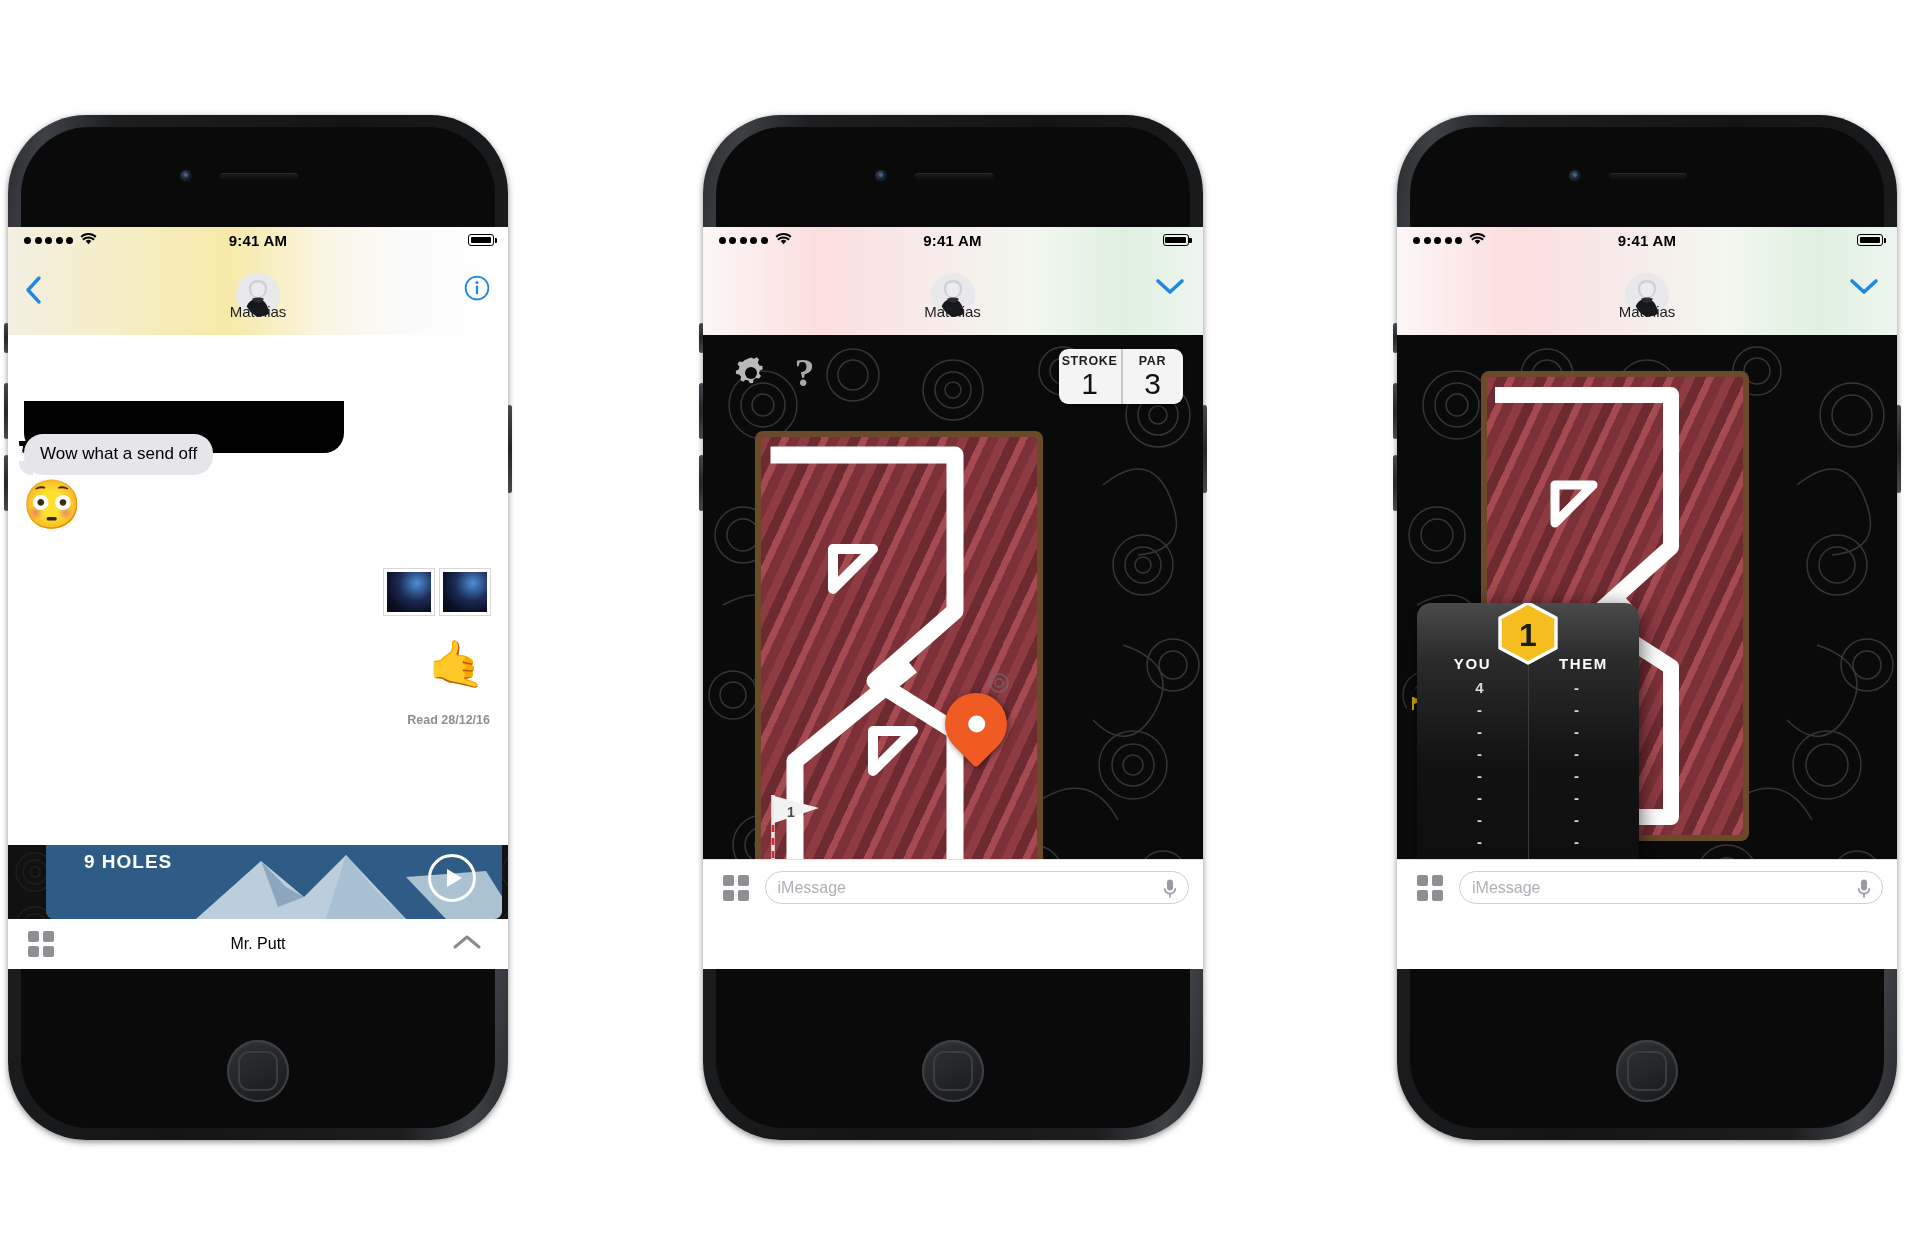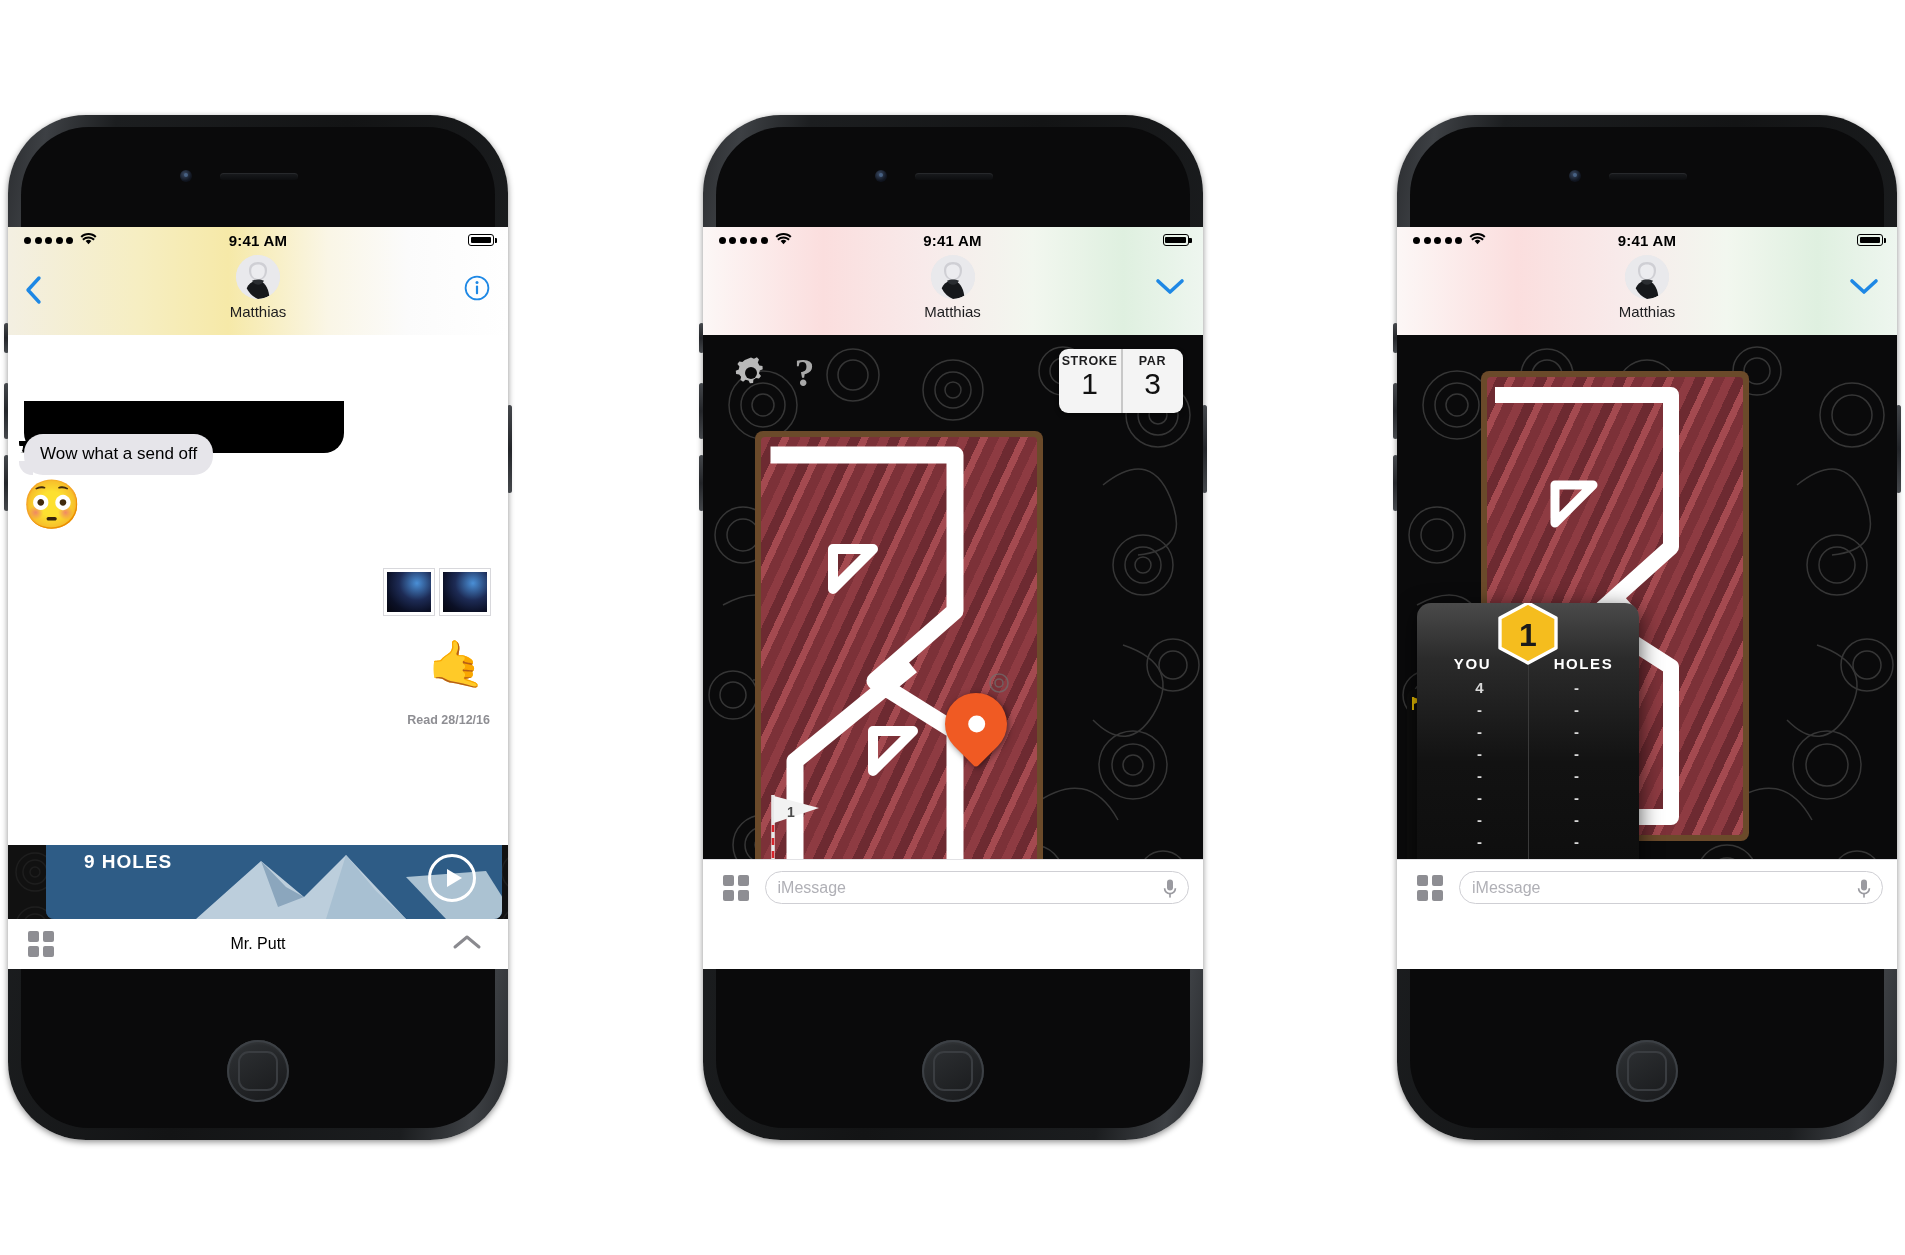--- a/index.html
+++ b/index.html
@@ -56,21 +56,21 @@
   .statusbar { height:26px; display:flex; align-items:center; padding:0 16px; position:relative; font-size:14px; font-weight:700; color:#000; }
   .dots { display:flex; gap:3.5px; align-items:center; }
   .dots i { width:7px; height:7px; border-radius:50%; background:#000; display:block; }
   .wifi { margin-left:7px; display:inline-block; }
   .clock { position:absolute; left:0; right:0; text-align:center; font-size:15px; font-weight:700; letter-spacing:.2px; }
   .battery { position:absolute; right:14px; top:7px; width:26px; height:12px; border:1.6px solid #000; border-radius:3px; }
   .battery::after{content:"";position:absolute;right:-4px;top:3px;width:2.4px;height:5px;background:#000;border-radius:0 1px 1px 0;}
   .battery i{position:absolute;inset:1.6px;background:#000;border-radius:1px;display:block;}
 
   
-  .navbar { position:relative; height:82px; display:flex; align-items:flex-start; justify-content:center; }
+  .navbar { position:relative; height:82px; display:flex; align-items:center; justify-content:center; }
   .navbar .back { position:absolute; left:14px; top:22px; width:24px; height:24px; }
   .navbar .info { position:absolute; right:18px; top:22px; }
   .navbar .chev { position:absolute; right:18px; top:22px; }
   .avatar {
     width:44px; height:44px; border-radius:50%; margin-top:2px;
     background:#e7e7e9; overflow:hidden; position:relative; display:block;
   }
   .avatar svg { display:block; }
   .nav-name { position:absolute; top:50px; left:0; right:0; text-align:center; font-size:15px; color:#1c1c1e; }
 
@@ -134,21 +134,21 @@
   .bb-title { position:absolute; left:0; right:0; text-align:center; font-size:16px; color:#000; }
   .caret-up { position:absolute; right:26px; }
 
   
   .game { position:relative; height:580px; background:#0b0b0c; overflow:hidden; }
   .game .pattern { position:absolute; inset:0; }
   .gear { position:absolute; left:28px; top:18px; }
   .qmark { position:absolute; left:92px; top:14px; color:#a9a9a9; font-size:40px; font-weight:700; font-family:"Liberation Serif", serif; }
   .hud { position:absolute; right:20px; top:14px; background:#f4f4f4; border-radius:9px; display:flex; overflow:hidden;
          box-shadow:0 2px 4px rgba(0,0,0,.5); }
-  .hud .cell { width:62px; text-align:center; padding:5px 0 13px; }
+  .hud .cell { width:62px; text-align:center; padding:5px 0 4px; }
   .hud .cell + .cell { border-left:2px solid #c8c8c8; }
   .hud .lbl { font-size:12.5px; font-weight:800; letter-spacing:.6px; color:#1c1c1e; }
   .hud .val { font-size:30px; font-weight:400; color:#111; line-height:1.05; }
 
   
   .course-wrap { position:absolute; left:52px; top:96px; width:288px; height:470px; }
   .course-out { position:absolute; inset:0; border-radius:8px; background:#6b4a2a; }
   .course-in  { position:absolute; inset:6px; border-radius:4px; overflow:hidden;
                 background:repeating-linear-gradient(115deg,#8e3b42 0 9px,#6d2a31 9px 19px,#a44a50 19px 26px,#7c3138 26px 36px); }
   .course-path { position:absolute; inset:0; }
@@ -689,21 +689,21 @@
 
         <div class="scorecard">
           <span class="badge">
             <svg width="68" height="74" viewBox="0 0 68 74">
               <path d="M34 2 L62 17 L62 47 L34 62 L6 47 L6 17 Z" fill="#f5bd1e" stroke="#fff" stroke-width="3.4" stroke-linejoin="round"></path>
               <text x="34" y="45" text-anchor="middle" font-family="Liberation Sans, sans-serif" font-size="32" font-weight="800" fill="#1b1b1b">1</text>
             </svg>
           </span>
           <div class="sc-head">
             <div>YOU</div>
-            <div>HOLES</div>
+            <div>THEM</div>
           </div>
           <div class="sc-rows">
             <div class="sc-divider"></div>
             <div class="sc-row">
                 <span>4</span>
                 <span>-</span>
               </div>
             <div class="sc-row">
                 <span>-</span>
                 <span>-</span>

